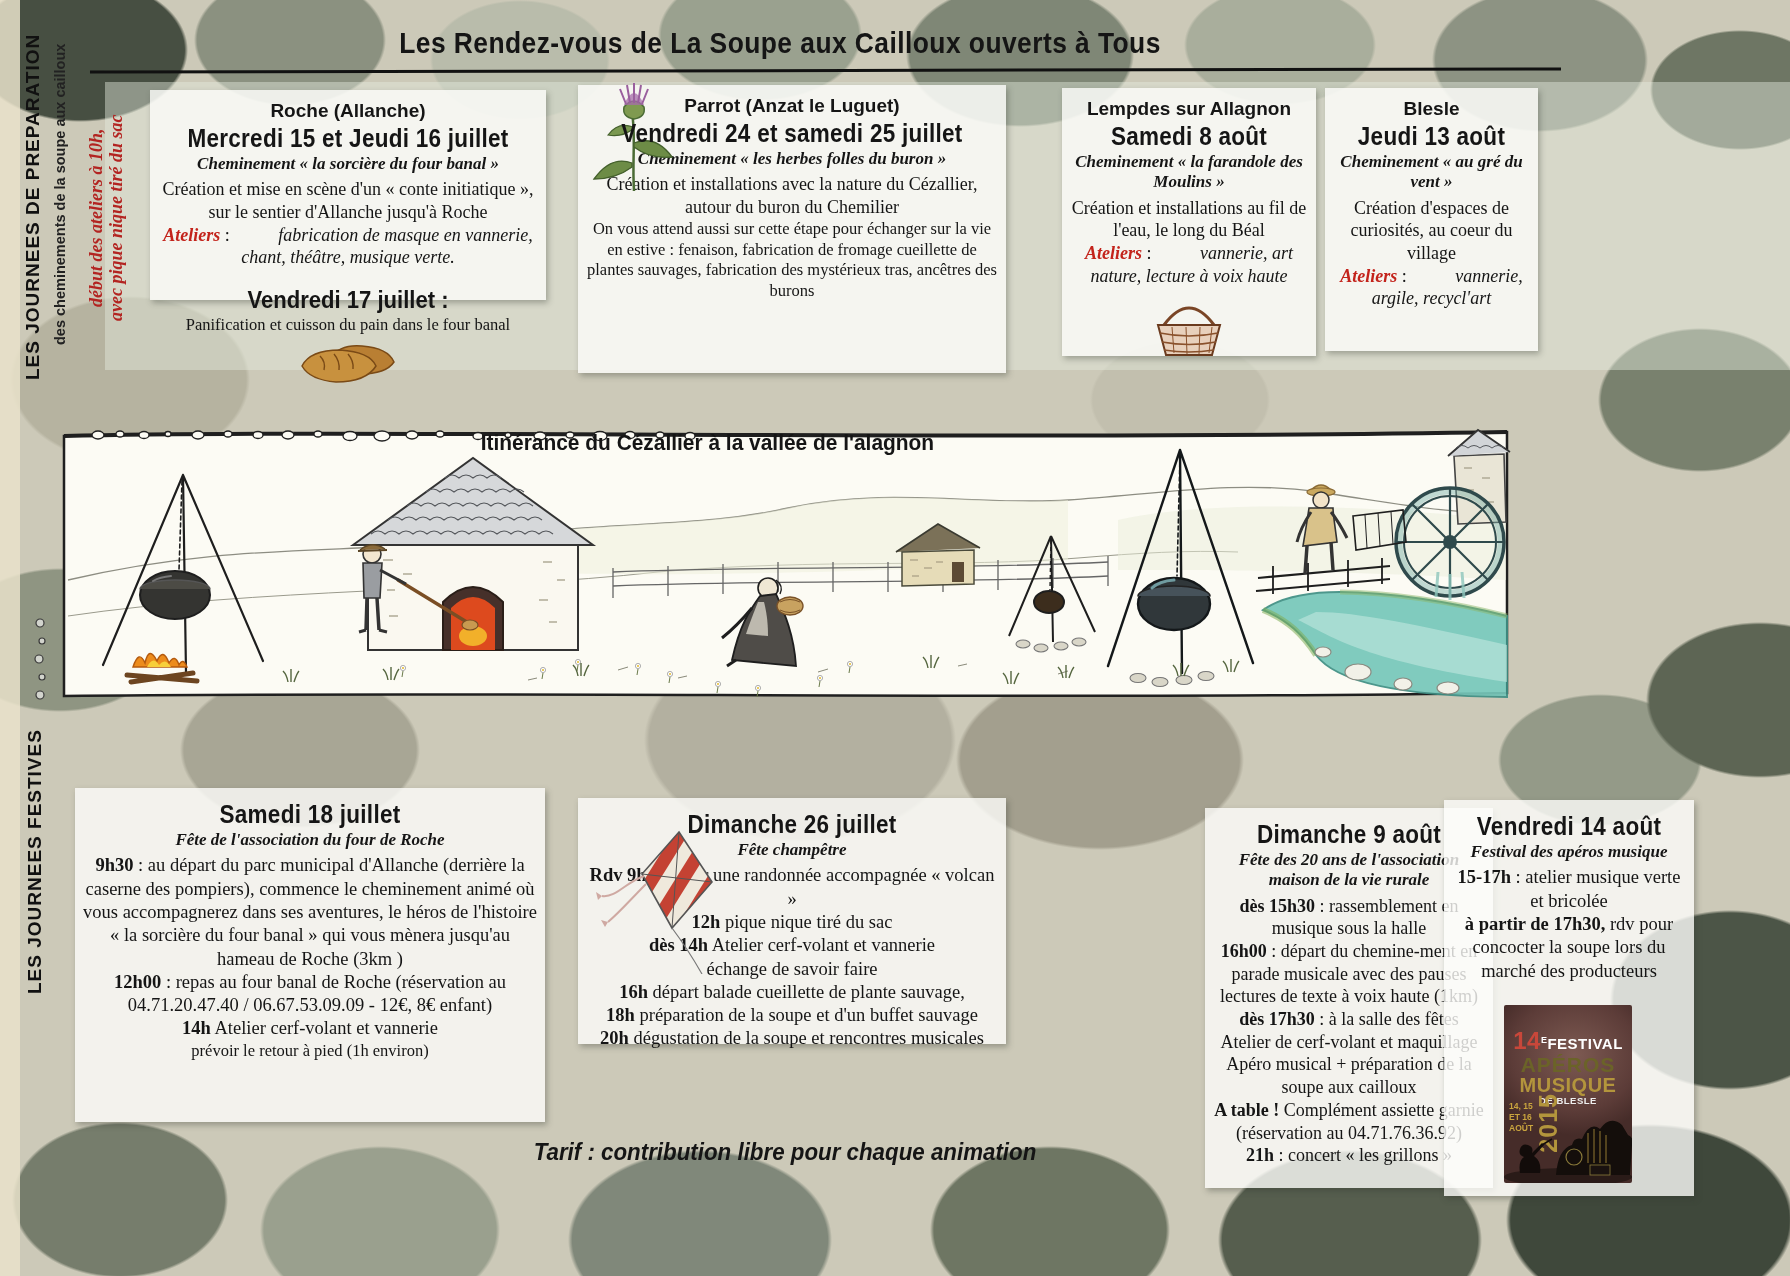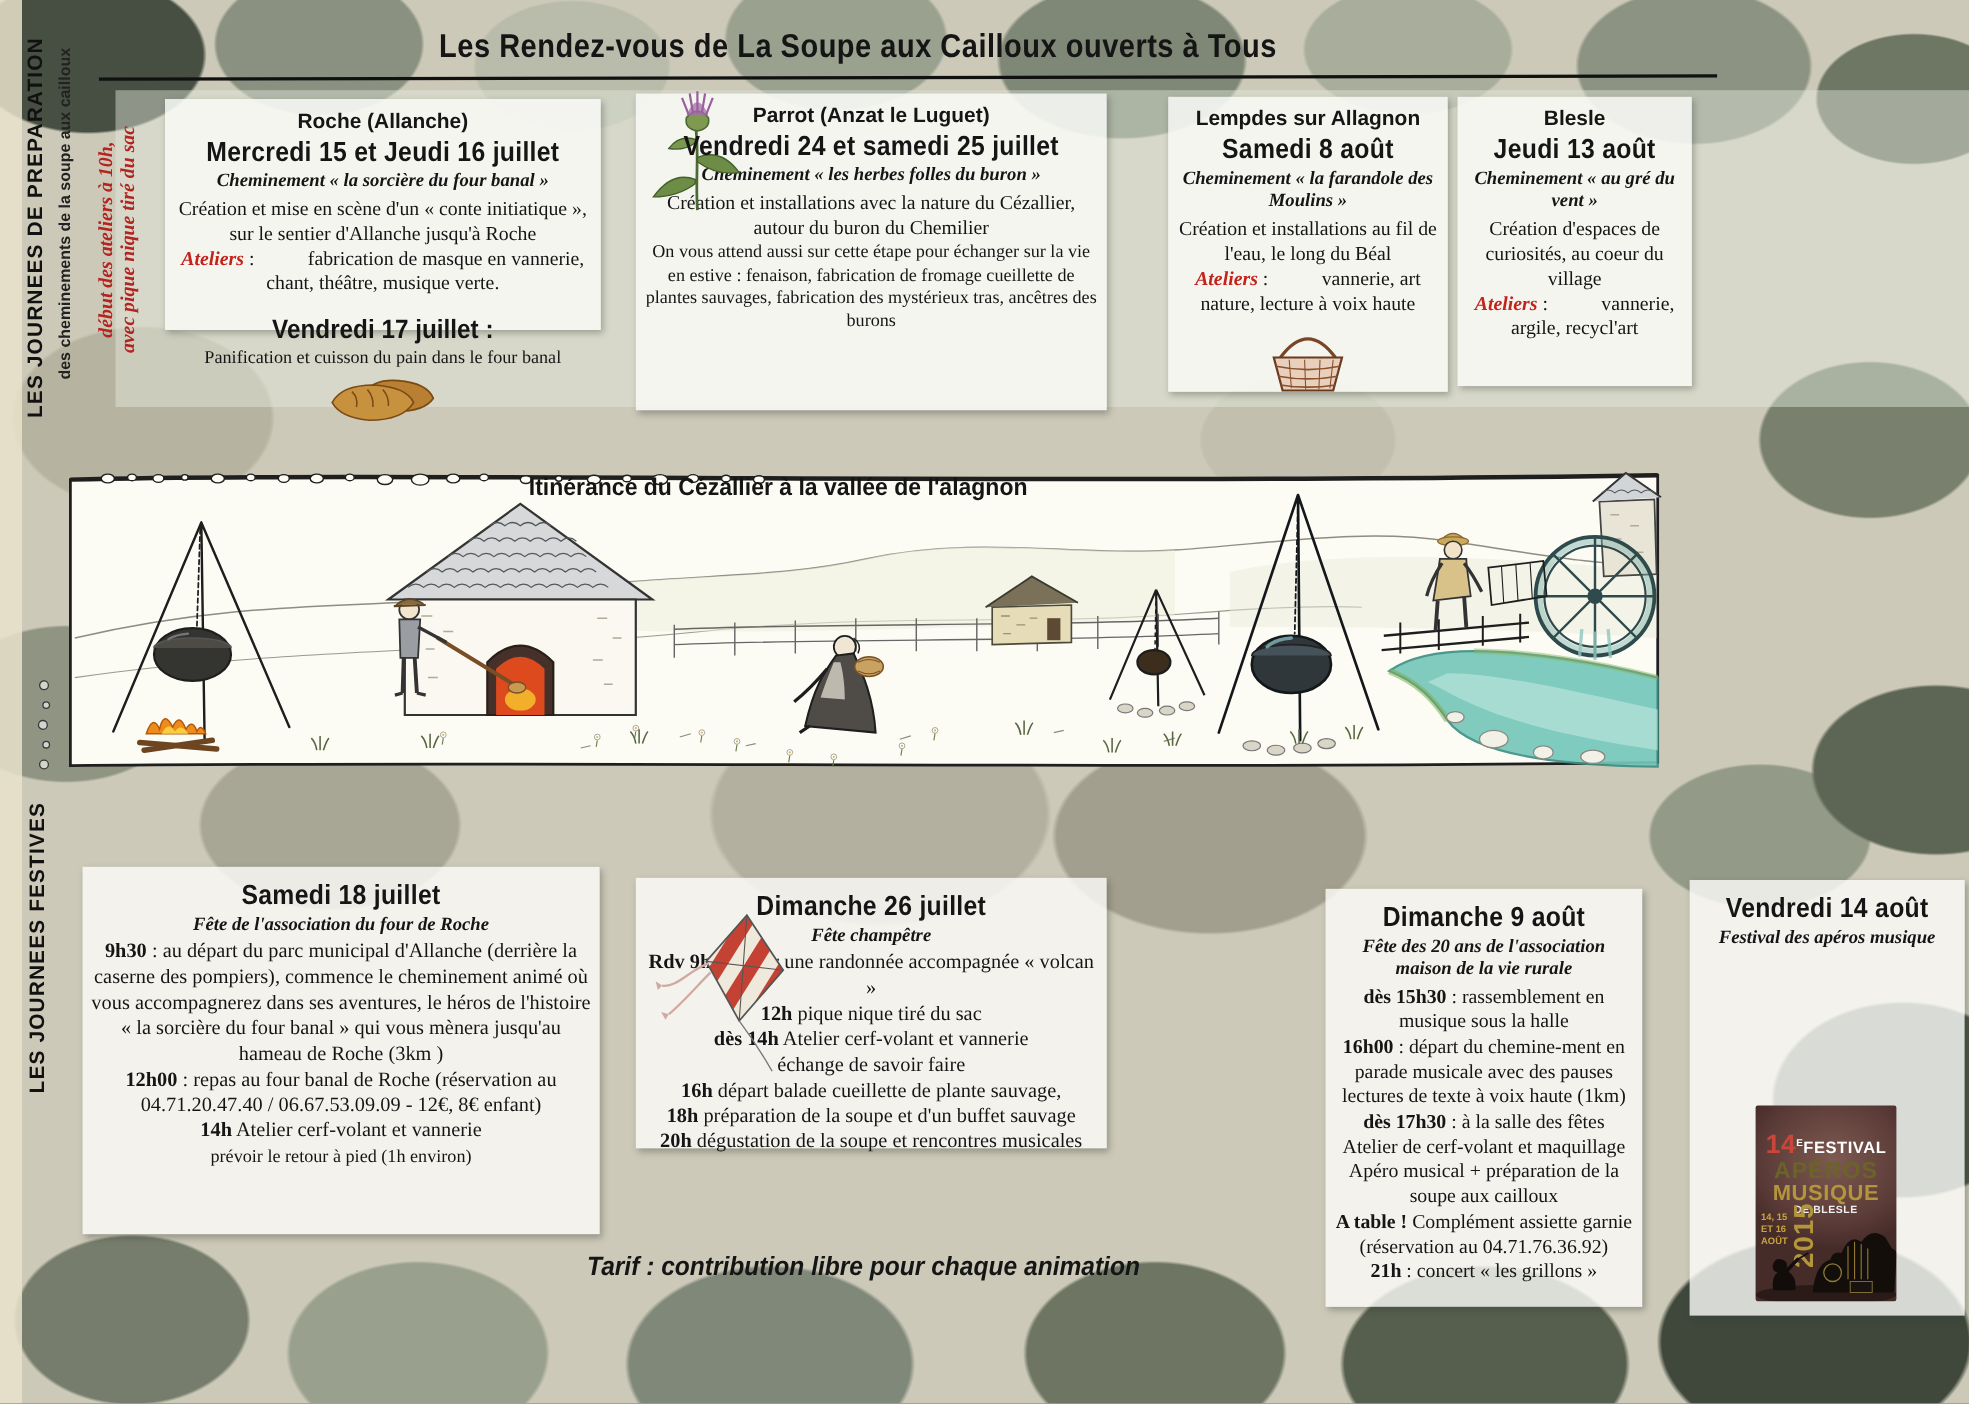--- a/index.html
+++ b/index.html
@@ -50,21 +50,21 @@
   .loc{font-weight:700;font-size:19px;}
   .date{font-weight:800;font-size:25px;letter-spacing:.3px;transform:scaleX(.9);margin-top:2px;white-space:nowrap;}
   .sub{font:italic 700 17px/1.2 "Liberation Serif",serif;margin-top:1px;}
   .body{font:18px/1.26 "Liberation Serif",serif;margin-top:4px;}
   .body p{margin:0;}
   .body p.gap{}
   .body p.small{font-size:16.5px;}
   .body p.date2{font-family:"Liberation Sans",sans-serif;font-weight:800;font-size:24px;transform:scaleX(.92);margin-top:16px;}
   .seg.red{color:#c3231b;font-weight:700;font-style:italic;}
   .seg.b{font-weight:700;}
-  .seg.it{margin-left:44px;}
+  .seg.it{font-style:italic;margin-left:44px;}
   .bc .body{font-size:18.5px;}
   #card7 .body{font-size:18px;}
   #card8 .body{font-size:18.5px;}
 
   .illus{position:absolute;left:58px;top:420px;width:1455px;height:287px;}
   .illus-caption{position:absolute;left:470px;top:430px;width:430px;text-align:center;
     font-weight:800;font-size:22px;transform:scaleX(.95);white-space:nowrap;}
   .tarif{position:absolute;left:505px;top:1138px;width:560px;text-align:center;
     font-style:italic;font-weight:800;font-size:24px;transform:scaleX(.93);white-space:nowrap;}
 
@@ -421,23 +421,27 @@
     <div class="sub">Fête des 20 ans de l'association maison de la vie rurale</div>
     <div class="body">
         <p class="gap"><span class="seg b">dès 15h30</span><span class="seg"> : rassemblement en musique sous la halle</span></p>
         <p><span class="seg b">16h00</span><span class="seg"> : départ du chemine-ment en parade musicale avec des pauses lectures de texte à voix haute (1km)</span></p>
         <p><span class="seg b">dès 17h30</span><span class="seg"> : à la salle des fêtes Atelier de cerf-volant et maquillage Apéro musical + préparation de la soupe aux cailloux</span></p>
         <p><span class="seg b">A table !</span><span class="seg"> Complément assiette garnie (réservation au 04.71.76.36.92)</span></p>
         <p><span class="seg b">21h</span><span class="seg"> : concert « les grillons »</span></p>
       </div>
   </section>
 
-  <section class="card bc" id="card8" style="left:1536px;top:800px;width:250px;height:396px;">
+  <section class="card bc" id="card8" style="left:1444px;top:800px;width:250px;height:396px;">
     <div class="date">Vendredi 14 août</div>
     <div class="sub">Festival des apéros musique</div>
+    <div class="body">
+        <p class="gap"><span class="seg b">15-17h</span><span class="seg"> : atelier musique verte et bricolée</span></p>
+        <p><span class="seg b">à partir de 17h30,</span><span class="seg"> rdv pour concocter la soupe lors du marché des producteurs</span></p>
+      </div>
     <div class="fest">
       <div class="f-l1"><span class="big">14</span><sup>E</sup><span>FESTIVAL</span></div>
       <div class="f-l2">APÉROS</div>
       <div class="f-l3">MUSIQUE</div>
       <div class="f-l4">DE BLESLE</div>
       <div class="f-dates">
         <div>14, 15</div>
           <div>ET 16</div>
           <div>AOÛT</div>
       </div>

